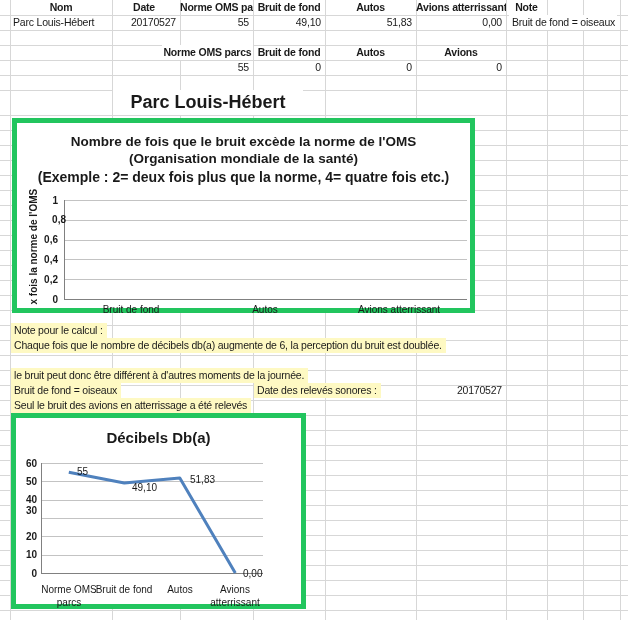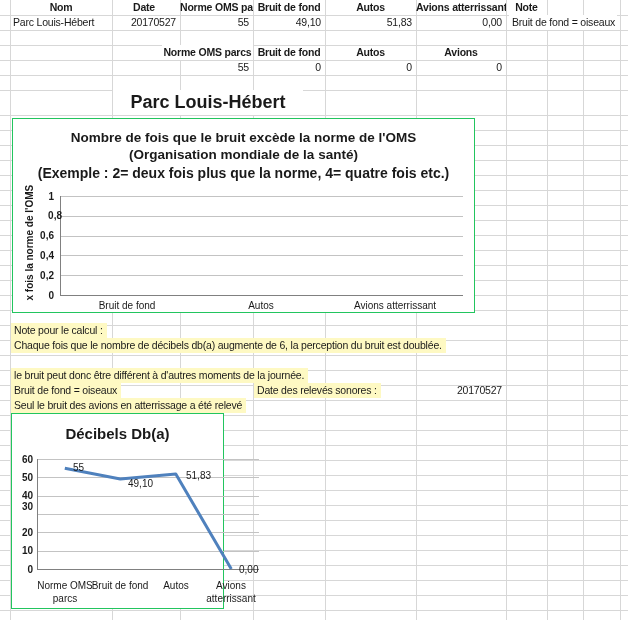--- a/index.html
+++ b/index.html
@@ -10,23 +10,23 @@
         white-space:nowrap;overflow:hidden;z-index:1;box-sizing:border-box;}
   .hdr{font-weight:bold;text-align:center;}
   .num{text-align:right;padding-right:4px;}
   .txt{text-align:left;padding-left:3px;}
   .bgw{background:#ffffff;}
   .note-line{position:absolute;height:15px;line-height:15px;font-size:10.5px;letter-spacing:-0.2px;
              white-space:nowrap;background:#fef9c3;padding:0 4px 0 3px;z-index:1;}
   #page-title{position:absolute;left:113px;top:90px;width:190px;height:25px;line-height:25px;
               text-align:center;font-size:18px;font-weight:bold;background:#ffffff;z-index:1;
               white-space:nowrap;}
-  .chart{position:absolute;background:#ffffff;border:1px solid #22c55e;z-index:2;box-sizing:border-box;}
+  .chart{position:absolute;background:#ffffff;border:5px solid #22c55e;z-index:2;box-sizing:border-box;}
   #chart1{left:12px;top:118px;width:463px;height:195px;}
-  #chart2{left:11px;top:413px;width:213px;height:196px;}
+  #chart2{left:11px;top:413px;width:295px;height:196px;}
   .chart svg{position:absolute;left:0;top:0;}
   .c-title{position:absolute;left:0;width:100%;text-align:center;font-weight:bold;white-space:nowrap;}
   #c1-t1{top:11px;font-size:13.5px;}
   #c1-t2{top:28px;font-size:13.5px;}
   #c1-t3{top:46px;font-size:14px;}
   #c2-t1{top:11px;font-size:15px;}
   .ytick{position:absolute;height:15px;line-height:15px;font-size:10px;font-weight:bold;
          text-align:right;white-space:nowrap;}
   .xcat{position:absolute;font-size:10px;text-align:center;line-height:13px;white-space:pre-line;}
   .dlabel{position:absolute;height:12px;line-height:12px;font-size:10px;white-space:nowrap;}
@@ -151,21 +151,21 @@
         <div class="xcat" style="left:317px;top:180px;width:130px">Avions atterrissant</div>
       </div>
   </div>
 
   <div class="note-line" style="left:11px;top:323px">Note pour le calcul :</div>
   <div class="note-line" style="left:11px;top:338px">Chaque fois que le nombre de décibels db(a) augmente de 6, la perception du bruit est doublée.</div>
   <div class="note-line" style="left:11px;top:368px">le bruit peut donc être différent à d'autres moments de la journée.</div>
   <div class="note-line" style="left:11px;top:383px">Bruit de fond = oiseaux</div>
   <div class="note-line" style="left:254px;top:383px">Date des relevés sonores :</div>
   <div class="cell num" style="left:416px;top:383px;width:90px">20170527</div>
-  <div class="note-line" style="left:11px;top:398px">Seul le bruit des avions en atterrissage a été relevé</div>
+  <div class="note-line" style="left:11px;top:398px">Seul le bruit des avions en atterrissage a été relevés</div>
 
   <div id="chart2" class="chart">
     <svg width="257" height="194">
       <g id="c2-grid" stroke="#c3c3c3" stroke-width="1" shape-rendering="crispEdges">
           <line x1="25" y1="45.5" x2="247" y2="45.5" stroke="#c3c3c3" stroke-width="1" shape-rendering="crispEdges"></line>
           <line x1="25" y1="63.5" x2="247" y2="63.5" stroke="#c3c3c3" stroke-width="1" shape-rendering="crispEdges"></line>
           <line x1="25" y1="82.5" x2="247" y2="82.5" stroke="#c3c3c3" stroke-width="1" shape-rendering="crispEdges"></line>
           <line x1="25" y1="100.5" x2="247" y2="100.5" stroke="#c3c3c3" stroke-width="1" shape-rendering="crispEdges"></line>
           <line x1="25" y1="118.5" x2="247" y2="118.5" stroke="#c3c3c3" stroke-width="1" shape-rendering="crispEdges"></line>
           <line x1="25" y1="137.5" x2="247" y2="137.5" stroke="#c3c3c3" stroke-width="1" shape-rendering="crispEdges"></line>

